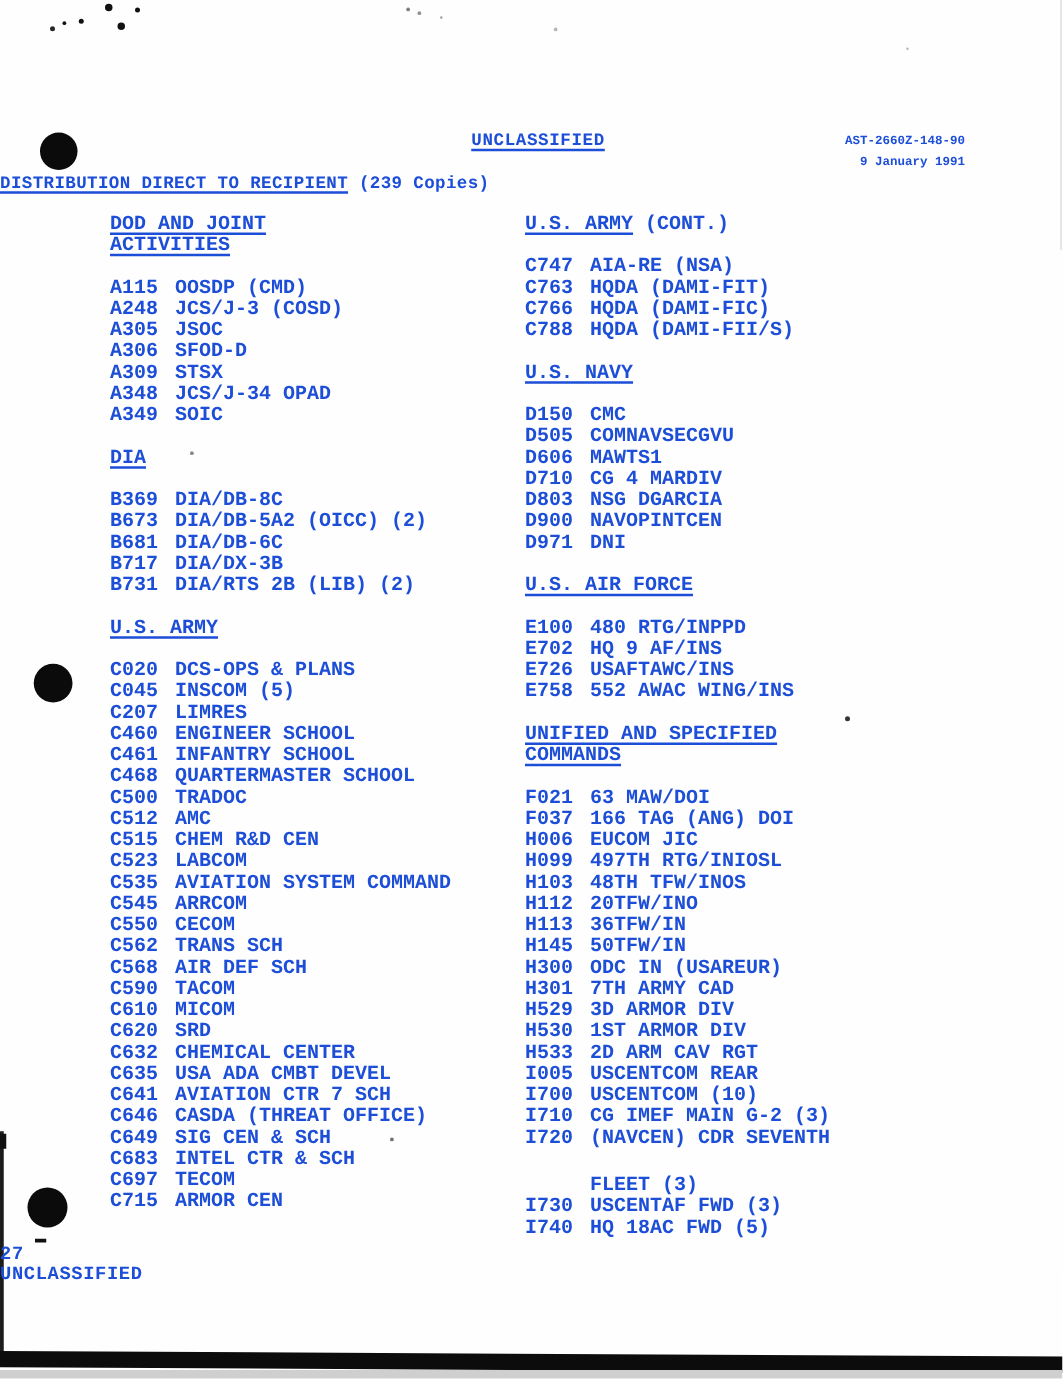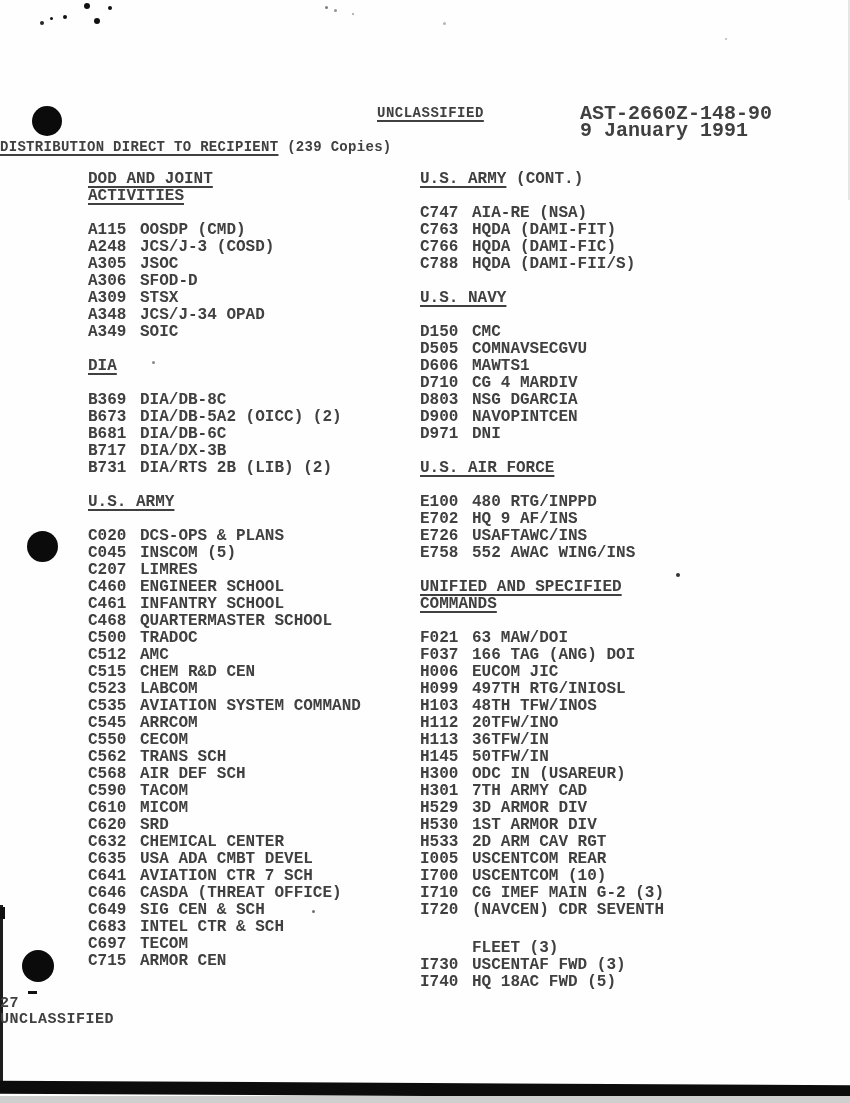--- a/index.html
+++ b/index.html
@@ -1,23 +1,23 @@
 <!DOCTYPE html>
 <html><head>
 <meta charset="utf-8">
 <style>
   html,body{margin:0;padding:0;background:#ffffff;}
   .page{
     position:relative;width:850px;height:1103px;background:#fefefe;
     font-family:"Liberation Mono","DejaVu Sans Mono",monospace;
-    font-weight:bold;color:#404040;overflow:hidden;
+    font-weight:bold;color:#1d4ed8;overflow:hidden;
   }
   
   .cls-header{position:absolute;top:105px;left:377px;font-size:14px;letter-spacing:.5px;}
-  .doc-id{position:absolute;top:105px;right:78px;font-size:20px;line-height:17px;}
+  .doc-id{position:absolute;top:105px;right:78px;text-align:right;font-size:10px;line-height:17px;}
   .title-line{position:absolute;top:139px;left:0;width:100%;text-align:left;font-size:14px;letter-spacing:.3px;}
   .u{text-decoration:underline;text-underline-offset:3px;text-decoration-thickness:1.5px;}
   
   .col{position:absolute;top:171px;font-size:16px;line-height:17px;white-space:pre;}
   .col-left{left:88px;width:325px;}
   .col-right{left:420px;width:360px;}
   .blank-line{height:17px;}
   .heading-line{height:17px;}
   .entry-row{height:17px;display:flex;}
   .entry-code{display:inline-block;width:52px;flex:0 0 52px;}

